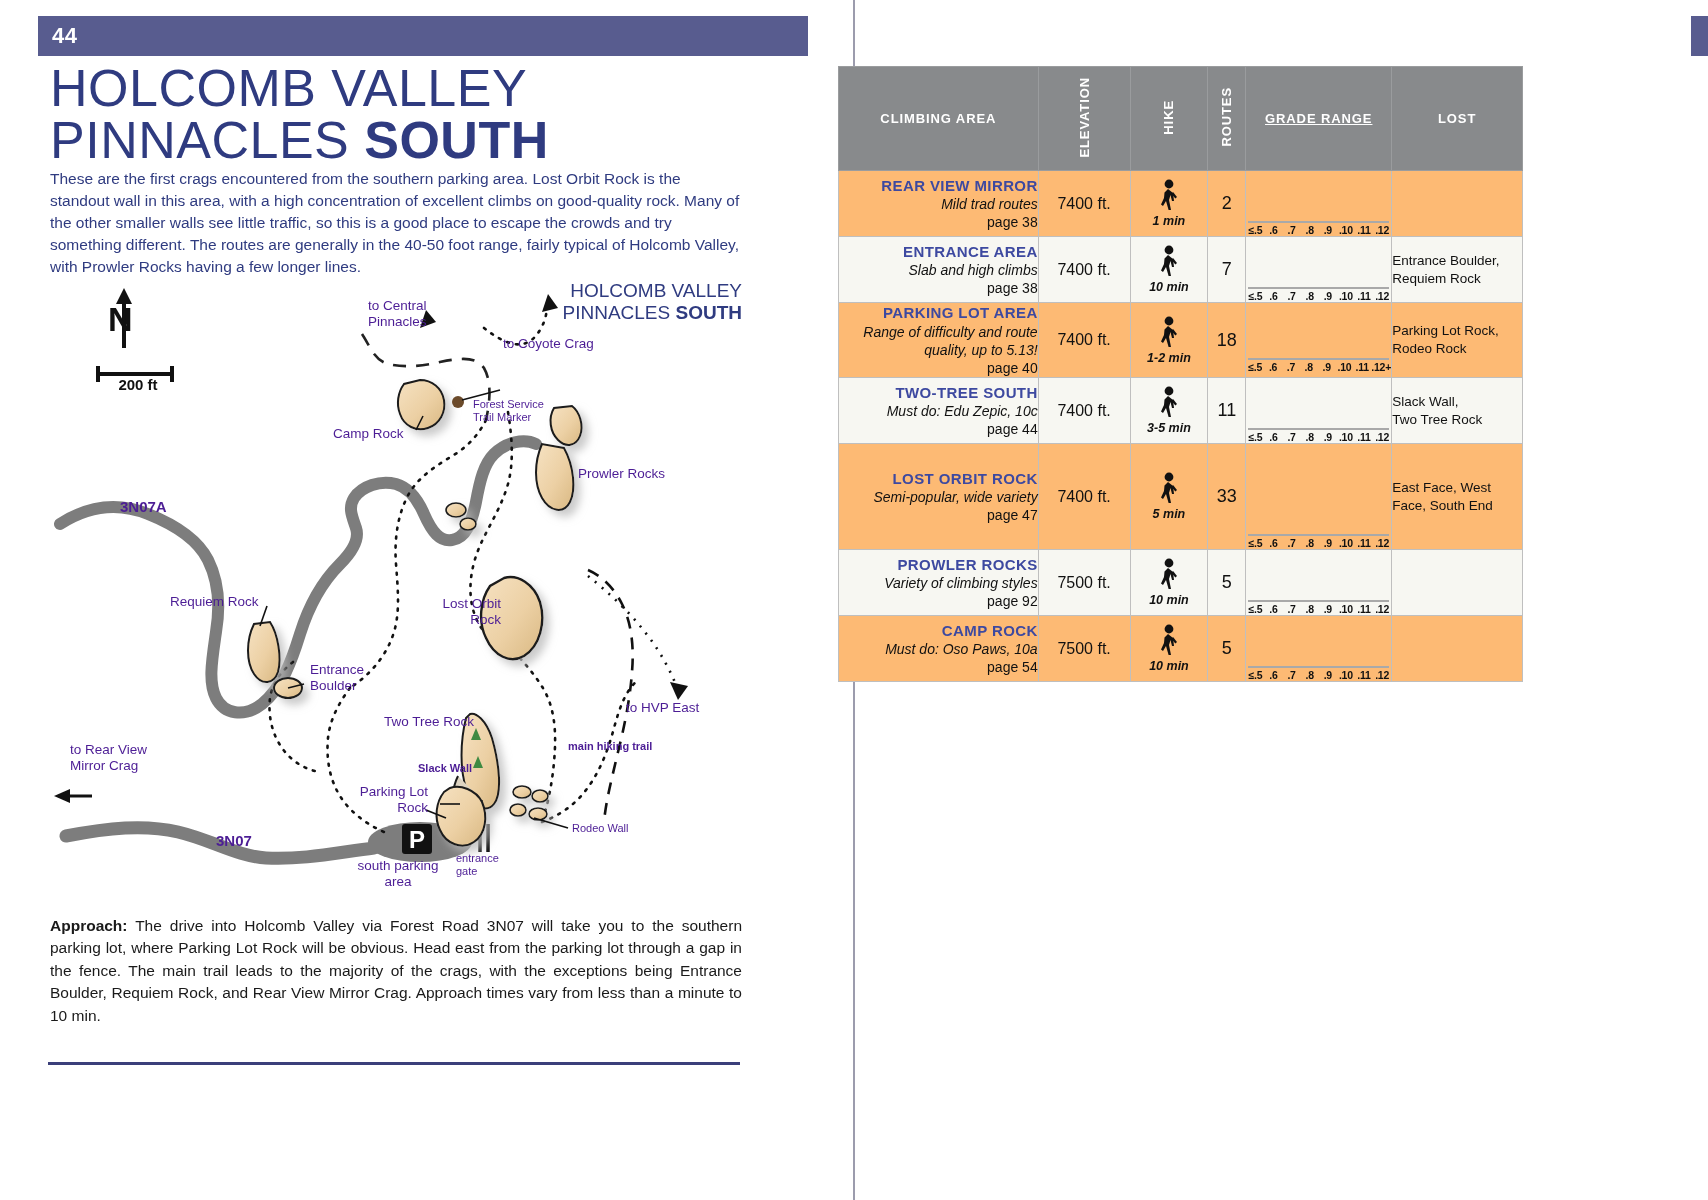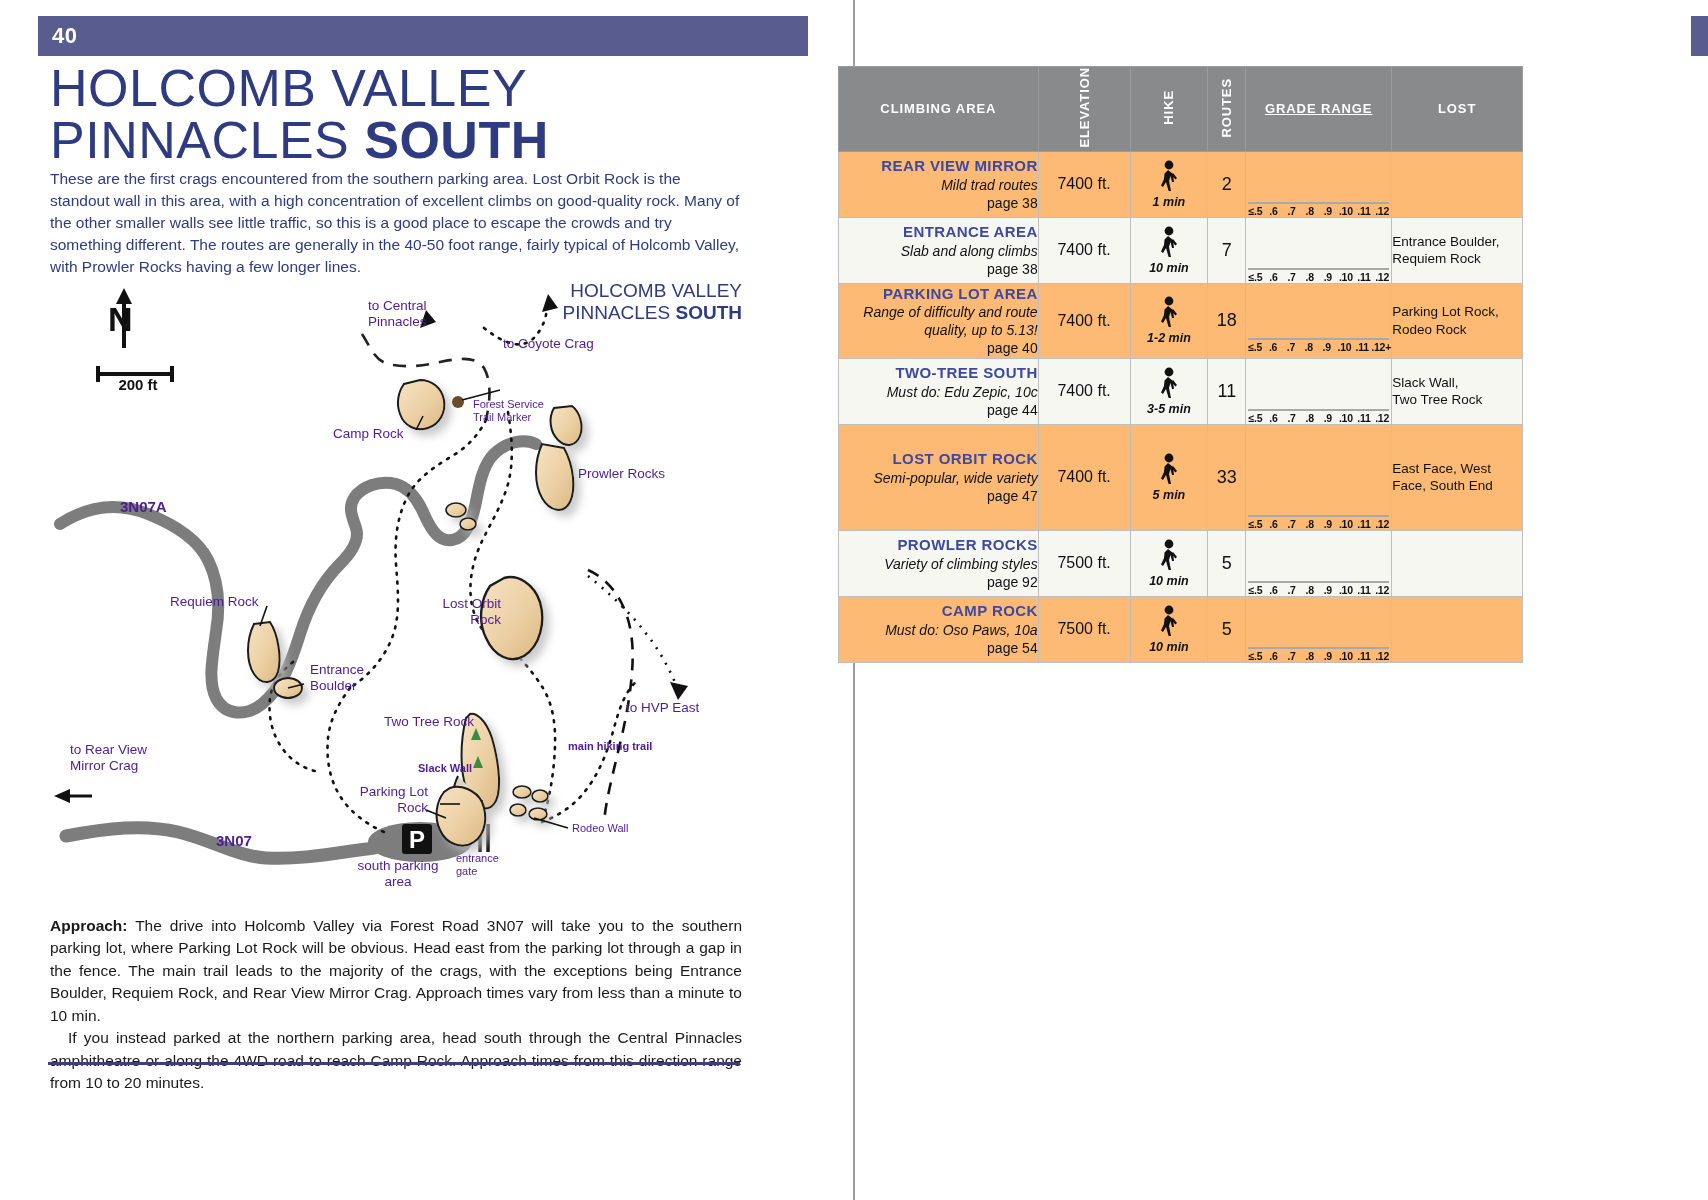--- a/index.html
+++ b/index.html
@@ -82,21 +82,21 @@
   .page-right { position:absolute; left:853px; top:0; width:855px; height:1200px; }
   .tbl {
     position:absolute; left:-15px; top:66px;
     width:685px; border-collapse:collapse;
     background:#f7f7f2;
   }
   .tbl td, .tbl th { border:1px solid #bfbfbf; padding:0; vertical-align:middle; }
   .tbl thead th {
     background:#888a8c; color:#fff; border-color:#9a9c9e;
     font-size:13px; font-weight:bold; letter-spacing:.9px;
-    height:84px; text-align:center;margin-top:36px;
+    height:104px; text-align:center;margin-top:36px;
   }
   .vhead { writing-mode:vertical-rl; transform:rotate(180deg); white-space:nowrap;
            display:inline-block; }
   .col-area  { width:200px; }
   .col-elev  { width:92px;  }
   .col-hike  { width:78px;  }
   .col-rt    { width:38px;  }
   .col-grade { width:146px;text-decoration:underline; }
   .col-crag  { width:131px; }
 
@@ -143,21 +143,21 @@
 </style>
 </head>
 <body>
 
 <div class="spread">
   <div class="gutter"></div>
 
   <div class="page-left">
 
     <div class="hdrbar hdr-left">
-      <span class="folio">40</span>
+      <span class="folio">44</span>
     </div>
 
     <div class="title">
       <span>HOLCOMB VALLEY</span><br>
       <span>PINNACLES </span><span class="b">SOUTH</span>
     </div>
 
     <div class="intro">These are the first crags encountered from the southern parking area. Lost Orbit Rock is the standout wall in this area, with a high concentration of excellent climbs on good-quality rock. Many of the other smaller walls see little traffic, so this is a good place to escape the crowds and try something different. The routes are generally in the 40-50 foot range, fairly typical of Holcomb Valley, with Prowler Rocks having a few longer lines.</div>
 
     <div class="map">
@@ -316,21 +316,20 @@
       <div class="maplabel" style="left:22px; top:466px;">to Rear View<br>Mirror Crag</div>
       <div class="maplabel r" style="left:300px; top:508px; width:80px;">Parking Lot<br>Rock</div>
       <div class="maplabel big" style="left:168px; top:556px; font-weight:bold;">3N07</div>
       <div class="maplabel c" style="left:282px; top:582px; width:136px;">south parking<br>area</div>
       <div class="maplabel sm" style="left:408px; top:576px;">entrance<br>gate</div>
       <div class="maplabel sm" style="left:524px; top:546px;">Rodeo Wall</div>
     </div>
 
     <div class="approach">
       <b>Approach:</b><span> The drive into Holcomb Valley via Forest Road 3N07 will take you to the southern parking lot, where Parking Lot Rock will be obvious. Head east from the parking lot through a gap in the fence. The main trail leads to the majority of the crags, with the exceptions being Entrance Boulder, Requiem Rock, and Rear View Mirror Crag. Approach times vary from less than a minute to 10 min.</span>
-      <span class="ind">If you instead parked at the northern parking area, head south through the Central Pinnacles amphitheatre or along the 4WD road to reach Camp Rock. Approach times from this direction range from 10 to 20 minutes.</span>
     </div>
     <div class="footrule"></div>
   </div>
 
   <div class="page-right">
     <div class="hdrbar hdr-right">
       
       
     </div>
 
@@ -407,21 +406,21 @@
                 <span>.10</span>
                 <span>.11</span>
                 <span>.12</span>
               </div>
        </td>
        <td class="cell-crag"></td>
           </tr>
           <tr>
             <td class="cell-area">
          <div class="area-name">ENTRANCE AREA</div>
-         <div class="area-sub">Slab and along climbs</div>
+         <div class="area-sub">Slab and high climbs</div>
          <div class="area-page">page 38</div>
        </td>
        <td class="cell-elev">7400 ft.</td>
        <td>
          <div class="hike-wrap">
            <svg width="26" height="34" viewBox="0 0 26 34">
              <circle cx="13" cy="5" r="4.4" fill="#111"></circle>
              <path d="M12,10 L17,14 L18,22 L16,22 L14.5,16 L13,21 L15,31 L12.6,31 L10,22 L7,27 L5,25.6 L8,19 L8.5,13.5 Z" fill="#111"></path>
              <path d="M17,13 L21,18 L19.4,19.4 L15.6,15.2 Z" fill="#111"></path>
            </svg>

